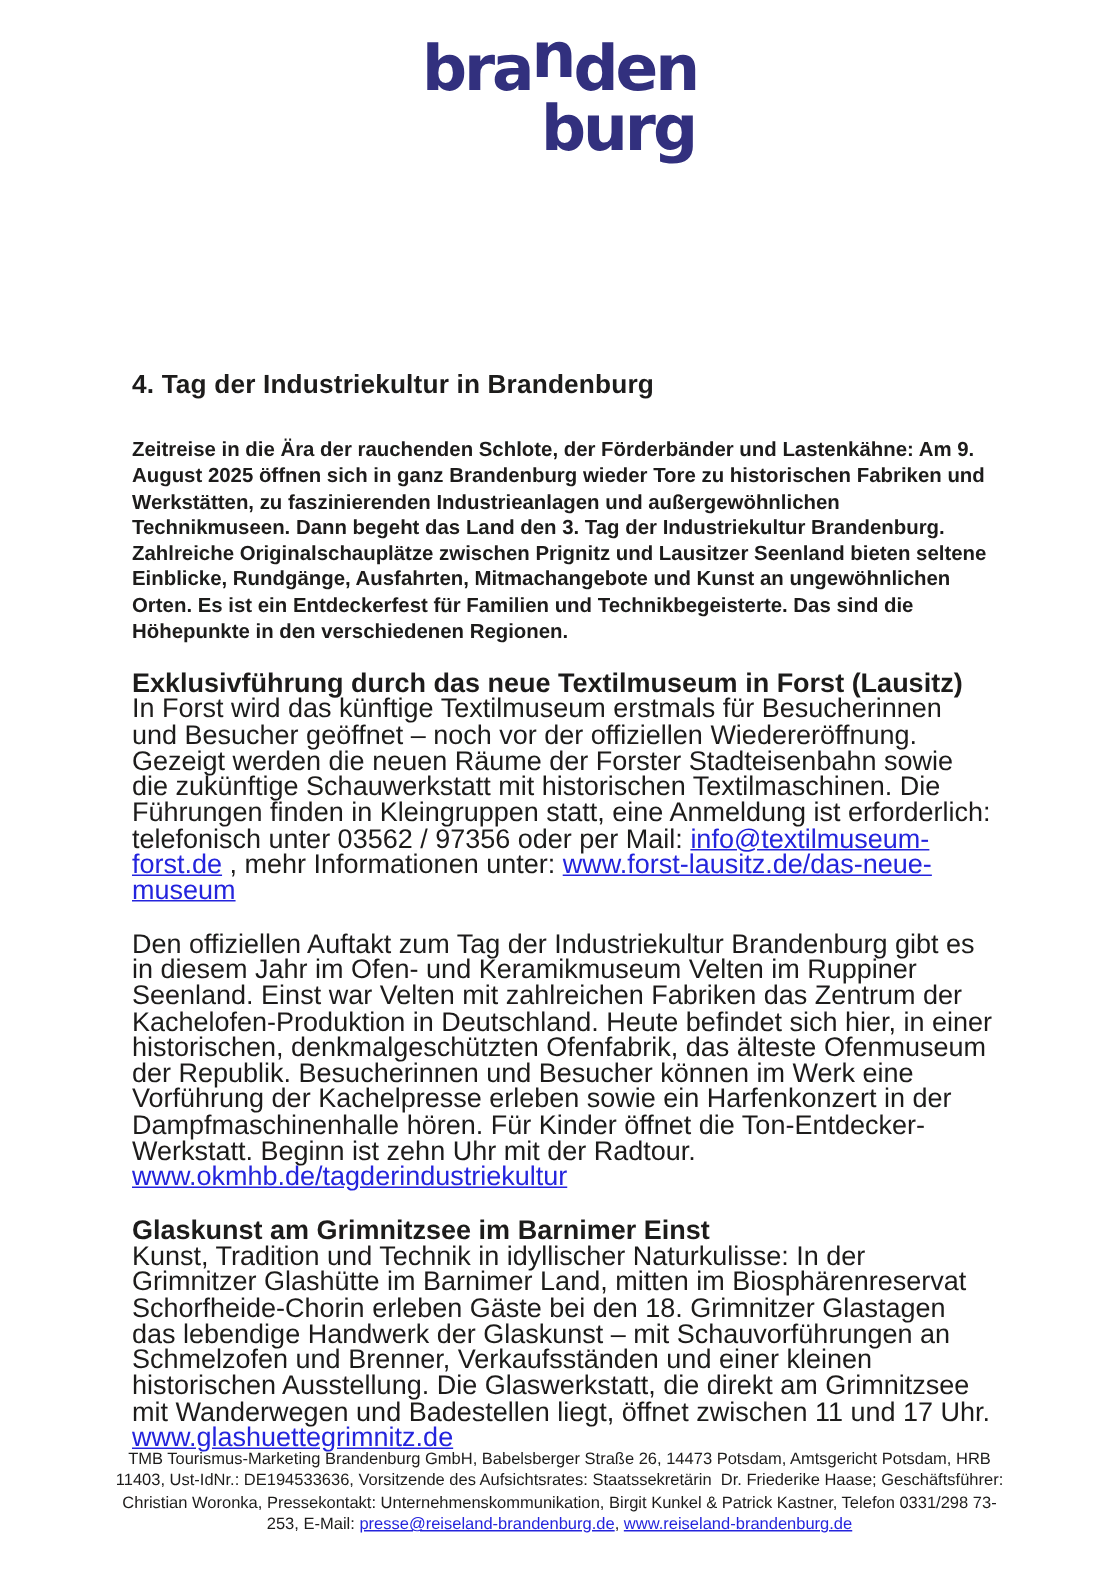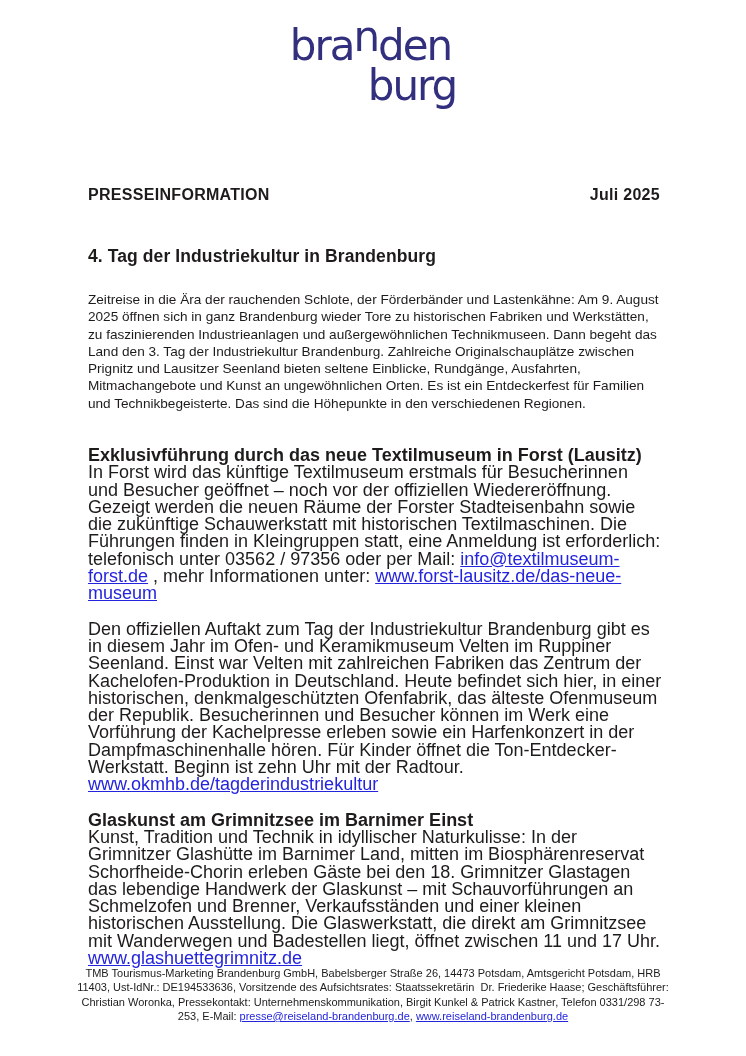--- a/index.html
+++ b/index.html
@@ -12,43 +12,44 @@
   body{
     width:746px;height:1056px;position:relative;overflow:hidden;
     font-family:"Liberation Sans",sans-serif;color:var(--text-color);
   }
   .page{position:absolute;inset:0;background:#fff}
 
   
   .logo{
     position:absolute;top:28px;left:50%;transform:translateX(-50%);
     color:var(--logo-color);font-family:"DejaVu Sans",sans-serif;
-    font-weight:normal;font-size:42px;line-height:36px;letter-spacing:-2px;
+    font-weight:bold;font-size:42px;line-height:36px;letter-spacing:-2px;
     white-space:nowrap;
+    text-align:center;
   }
   .logo-raised{position:relative;top:-9px}
   .logo-line2{margin-left:78px;margin-top:4px}
 
   
   .header-row{
     position:absolute;top:186px;left:88px;width:572px;
     display:flex;justify-content:space-between;align-items:baseline;
     font-weight:bold;font-size:16px;letter-spacing:.3px;
   }
 
   
   .headline{
     position:absolute;top:246px;left:88px;width:572px;
     font-weight:bold;font-size:17.5px;letter-spacing:.1px;
   }
 
   
   .intro{
     position:absolute;top:291px;left:88px;width:574px;
-    font-weight:normal;font-size:13.6px;line-height:17.3px;
+    font-weight:bold;font-size:13.6px;line-height:17.3px;
   }
 
   
   .sections{
     position:absolute;top:447px;left:88px;width:574px;
     font-size:18px;line-height:17.3px;
   }
   .section{margin-bottom:18px}
   .section-heading{font-weight:bold}
   a.link{color:var(--link-color);text-decoration:underline;cursor:pointer}
@@ -63,24 +64,20 @@
 </head>
 <body>
 
 <div class="page">
 
   <div class="logo">
     <div class="logo-line1"><span>bra</span><span class="logo-raised">n</span><span>den</span></div>
     <div class="logo-line2">burg</div>
   </div>
 
-  <div class="header-row">
-    <span>PRESSEINFORMATION</span>
-    <span>Juli 2025</span>
-  </div>
 
   <div class="headline">4. Tag der Industriekultur in Brandenburg</div>
 
   <div class="intro">Zeitreise in die Ära der rauchenden Schlote, der Förderbänder und Lastenkähne: Am 9. August 2025 öffnen sich in ganz Brandenburg wieder Tore zu historischen Fabriken und Werkstätten, zu faszinierenden Industrieanlagen und außergewöhnlichen Technikmuseen. Dann begeht das Land den 3. Tag der Industriekultur Brandenburg. Zahlreiche Originalschauplätze zwischen Prignitz und Lausitzer Seenland bieten seltene Einblicke, Rundgänge, Ausfahrten, Mitmachangebote und Kunst an ungewöhnlichen Orten. Es ist ein Entdeckerfest für Familien und Technikbegeisterte. Das sind die Höhepunkte in den verschiedenen Regionen.</div>
 
   <div class="sections" id="sections">
       <div class="section">
         <div class="section-heading">Exklusivführung durch das neue Textilmuseum in Forst (Lausitz)</div>
         <div class="section-body"><span>In Forst wird das künftige Textilmuseum erstmals für Besucherinnen und Besucher geöffnet – noch vor der offiziellen Wiedereröffnung. Gezeigt werden die neuen Räume der Forster Stadteisenbahn sowie die zukünftige Schauwerkstatt mit historischen Textilmaschinen. Die Führungen finden in Kleingruppen statt, eine Anmeldung ist erforderlich: telefonisch unter 03562 / 97356 oder per Mail: </span><a class="link">info@textilmuseum-forst.de</a><span> , mehr Informationen unter: </span><a class="link">www.forst-lausitz.de/das-neue-museum</a></div>
       </div>

